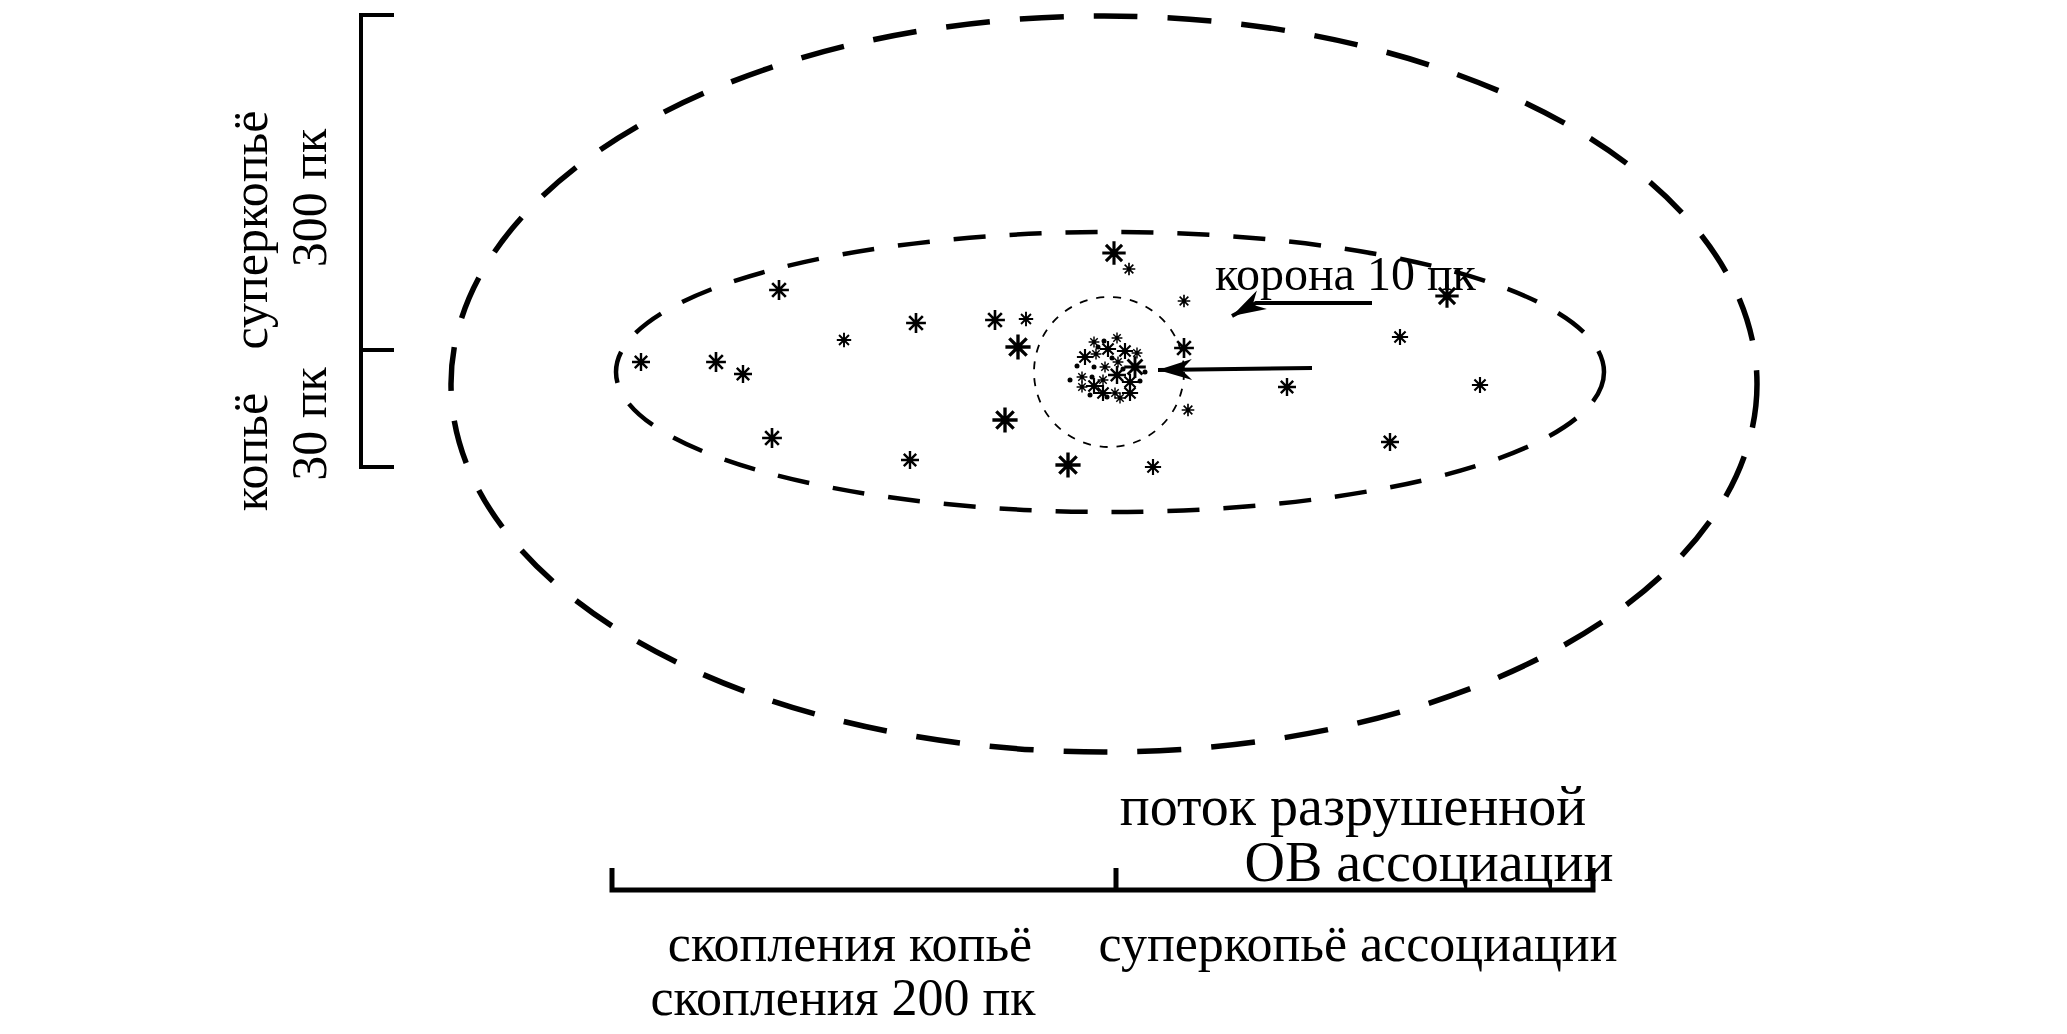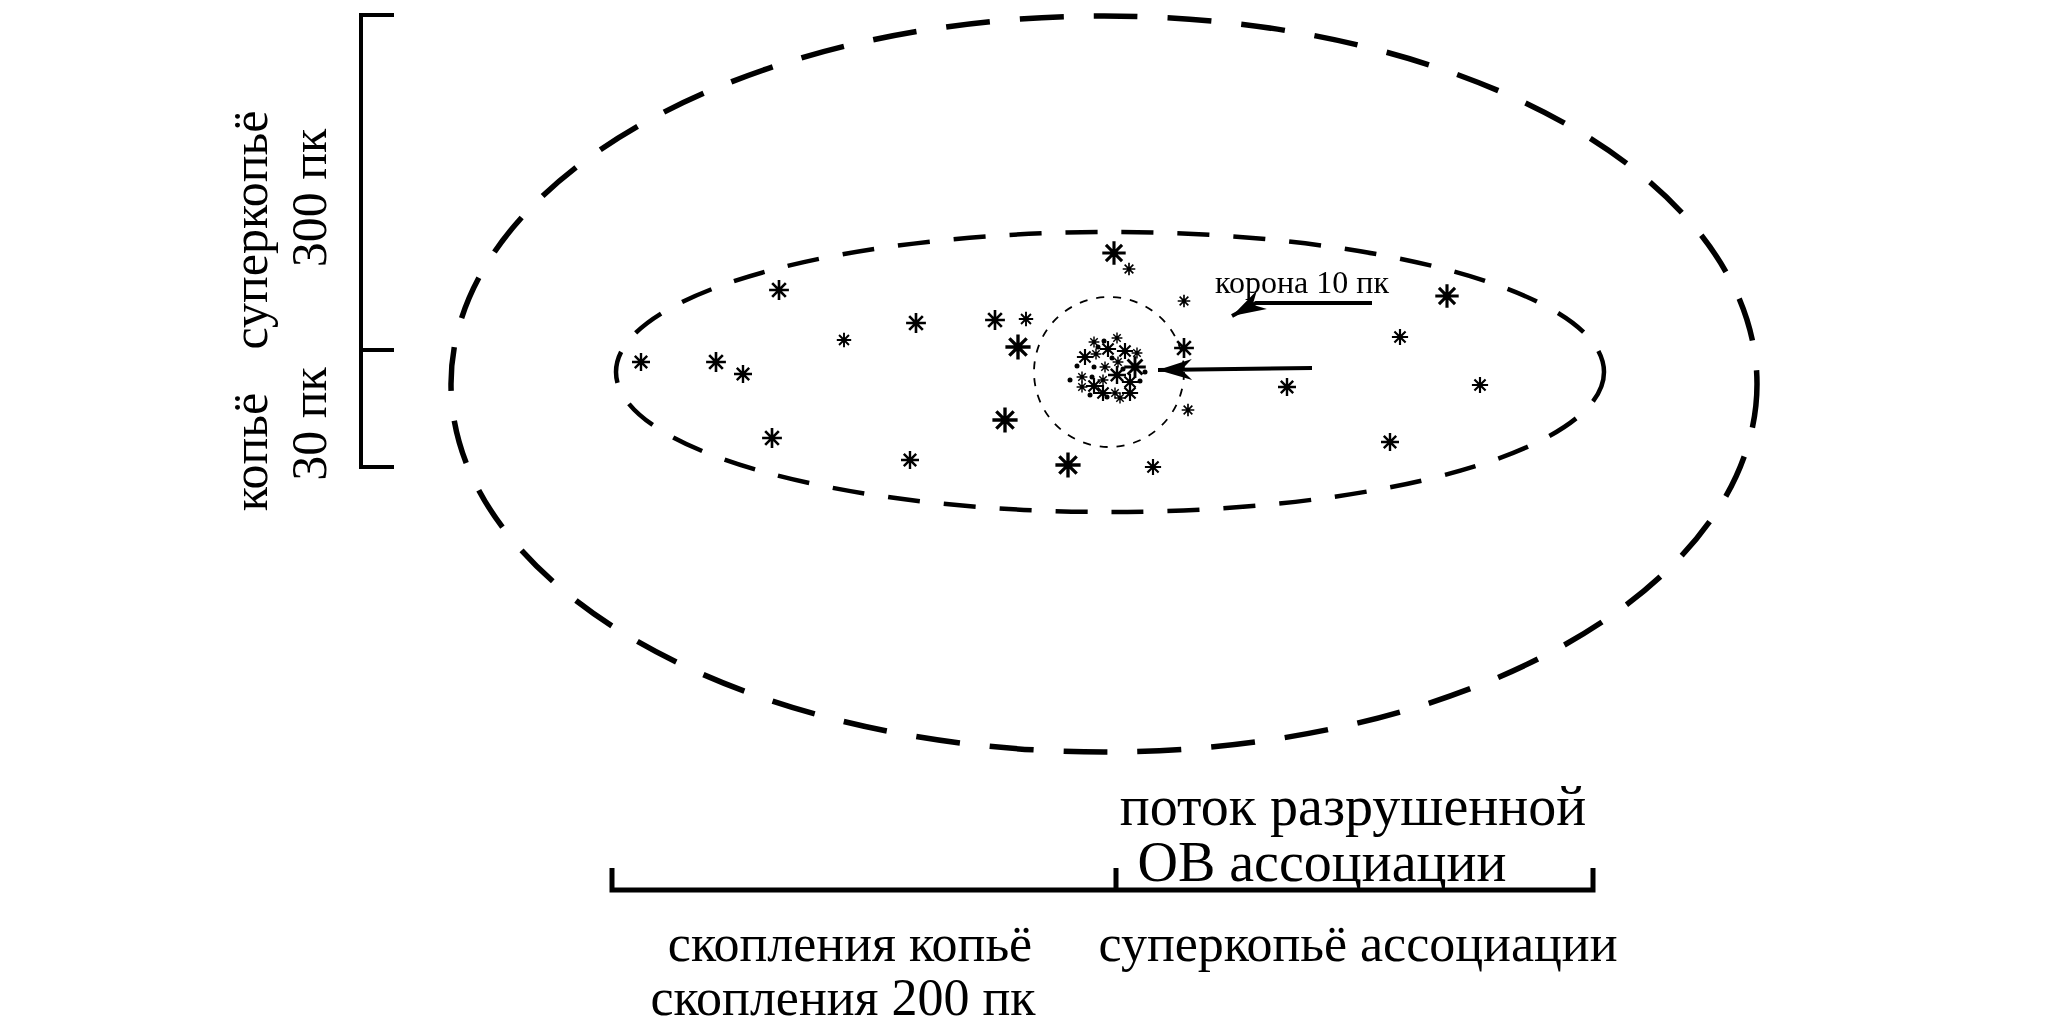--- a/index.html
+++ b/index.html
@@ -19,21 +19,21 @@
     line-height:1.08;
   }
   .rot{
     transform:translate(-50%,-50%) rotate(-90deg);
   }
   .ctr{
     transform:translateX(-50%);
     text-align:center;
   }
   .f-left{font-size:50px;}
-  .f-ann{font-size:32px;margin-top:17px;}
+  .f-ann{font-size:48px;}
   .f-bot{font-size:52px;}
   .f-stream{font-size:56px;}
 </style>
 </head>
 <body>
 
 <div id="stage">
 
   <svg id="diagram-svg" width="2067" height="1034" viewBox="0 0 2067 1034">
     <defs>
@@ -121,19 +121,19 @@
   </svg>
 
   <div class="lbl rot f-left" style="left:250px; top:230px;">суперкопьё</div>
   <div class="lbl rot f-left" style="left:250px; top:452px;">копьё</div>
   <div class="lbl rot f-left" style="left:309px; top:198px;">300 пк</div>
   <div class="lbl rot f-left" style="left:309px; top:424px;">30 пк</div>
 
   <div class="lbl f-ann" style="left:1215px; top:248px;">корона 10 пк</div>
 
   <div class="lbl ctr f-stream" style="left:1353px; top:776px;">поток разрушенной</div>
-  <div class="lbl ctr f-stream" style="left:1322px; top:832px;">OB ассоциации</div>
+  <div class="lbl ctr f-stream" style="left:1429px; top:832px;">OB ассоциации</div>
 
   <div class="lbl ctr f-bot" style="left:850px; top:916px;">скопления копьё</div>
   <div class="lbl ctr f-bot" style="left:843px; top:970px;">скопления 200 пк</div>
   <div class="lbl ctr f-bot" style="left:1358px; top:916px;">суперкопьё ассоциации</div>
 
 </div>
 
 </body></html>

